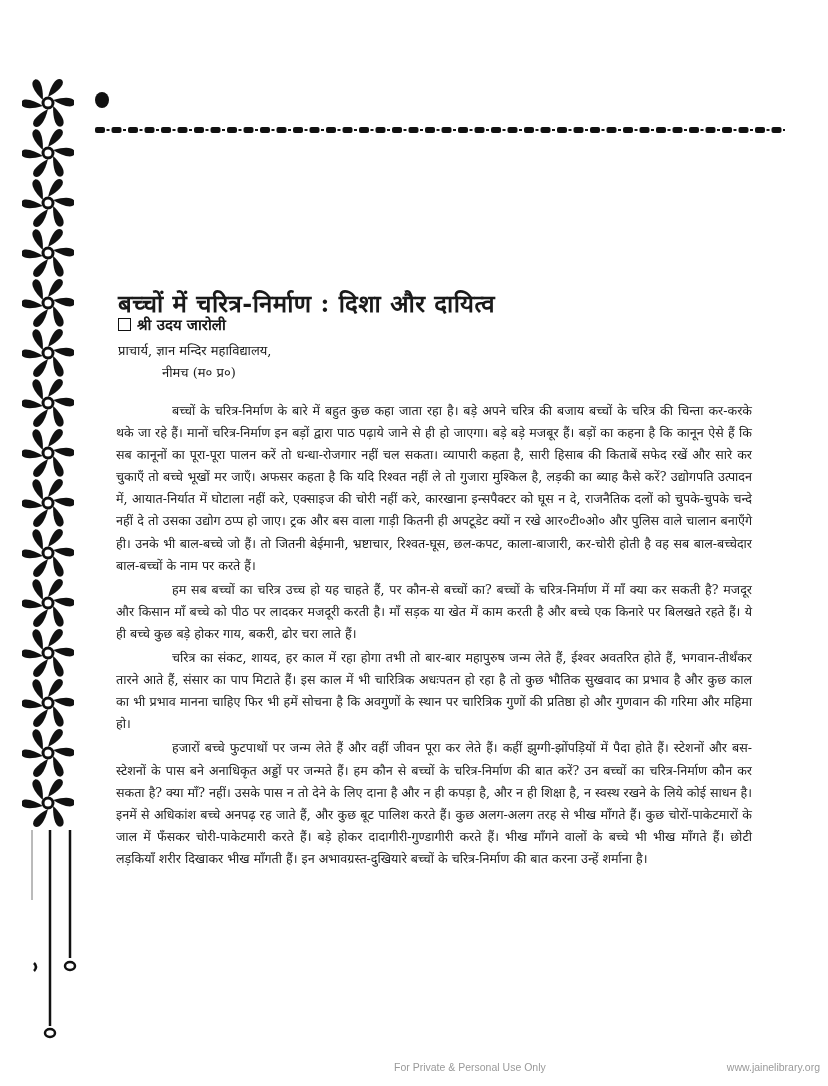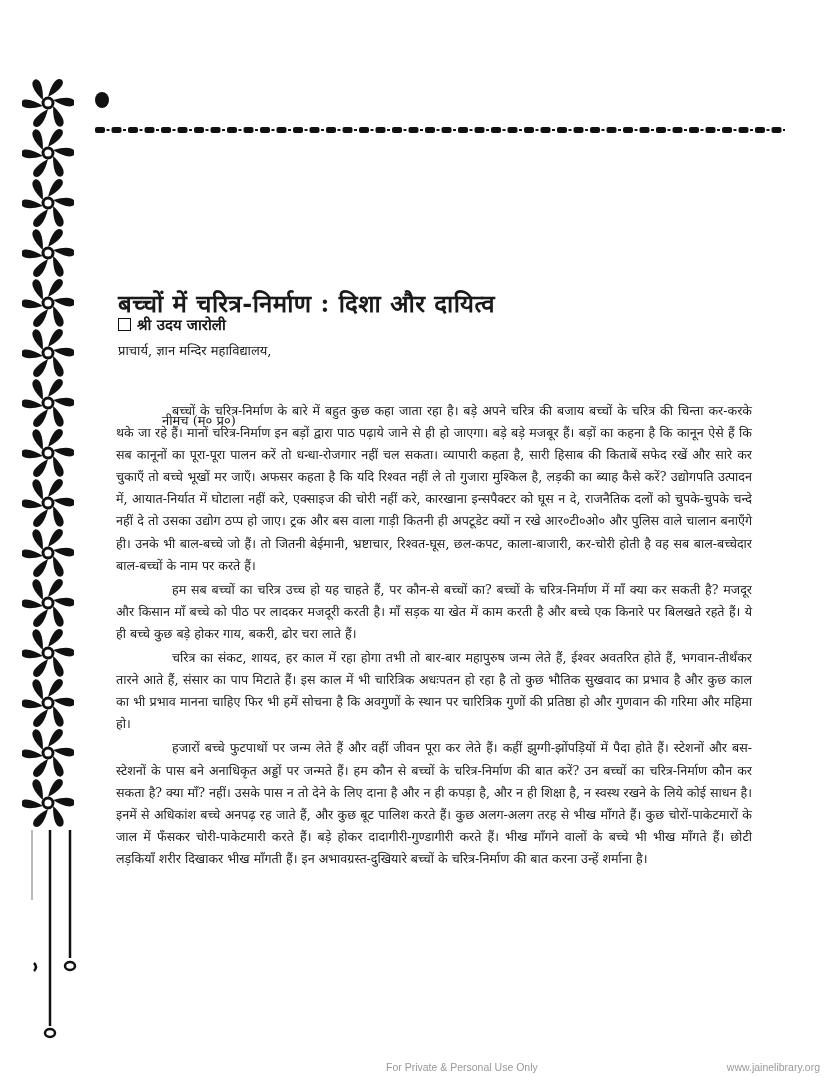--- a/index.html
+++ b/index.html
@@ -10,28 +10,28 @@
   .vlines { position: absolute; left: 0; top: 0; }
   .bullet-dot { position: absolute; left: 95px; top: 92px; width: 14px; height: 16px;
                 border-radius: 50%; background: #111; }
   .rule { position: absolute; left: 95px; top: 126px; width: 690px; height: 8px; }
   .title { position: absolute; left: 118px; top: 286px; font-size: 24px; font-weight: bold;
            letter-spacing: 0.5px; white-space: nowrap; }
   .author { position: absolute; left: 118px; top: 314px; font-size: 15px; font-weight: bold;
             white-space: nowrap; display: flex; align-items: center; gap: 6px; }
   .box-icon { display: inline-block; width: 11px; height: 11px; border: 1.5px solid #111; }
   .affil { position: absolute; left: 118px; top: 340px; font-size: 13px; line-height: 22px; }
-  .affil .l2 { padding-left: 44px; margin-top: 48px; }
+  .affil .l2 { padding-left: 44px; }
   .body-text { position: absolute; left: 116px; top: 400px; width: 636px; font-size: 12.6px;
                line-height: 22.1px; text-align: justify; }
   .body-text p { margin: 0 0 2px 0; text-indent: 56px; }
   .footer { position: absolute; top: 1061px; font-family: "Liberation Sans", sans-serif;
             font-size: 10.5px; color: #9a9a9a; }
   .footer.left { left: 6px; margin-top: 40px; }
-  .footer.center { left: 354px; padding-left: 32px; }
+  .footer.center { left: 362px; padding-left: 32px; }
   .footer.right { right: 8px; }
 </style>
 </head>
 <body>
 
 <div class="border-col" id="border-col">
     <svg class="medallion" viewBox="-26 -25 52 50">
       <g transform="rotate(0)" fill="#111111">
         <path transform="rotate(0)" d="M0 -6 C 8 -10, 18 -18, 14 -23 C 10 -26, 4 -22, 0 -6 Z"></path>
         <path transform="rotate(60)" d="M0 -6 C 8 -10, 18 -18, 14 -23 C 10 -26, 4 -22, 0 -6 Z"></path>

